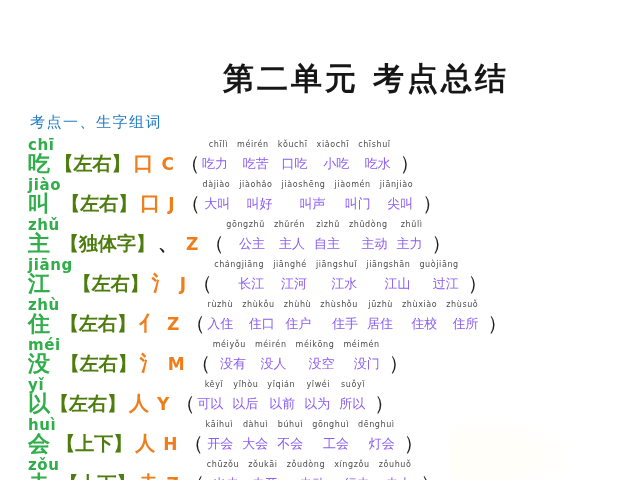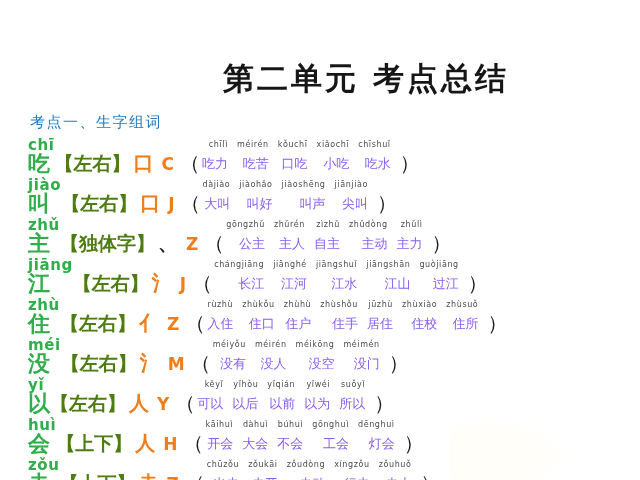--- a/index.html
+++ b/index.html
@@ -87,20 +87,24 @@
         </span>
         <span class="col word">
           <span class="py ">jiàohǎo</span>
           <span class="whz">叫好</span>
         </span>
         <span class="col word">
           <span class="py ">jiàoshēng</span>
           <span class="whz">叫声</span>
         </span>
         <span class="col word">
+          <span class="py ">jiàomén</span>
+          <span class="whz">叫门</span>
+        </span>
+        <span class="col word">
           <span class="py ">jiānjiào</span>
           <span class="whz">尖叫</span>
         </span>
         <span class="paren">）</span>
       </div>
       <div class="row">
         <span class="col head">
           <span class="py green">zhǔ</span>
           <span class="hz">主</span>
         </span>

